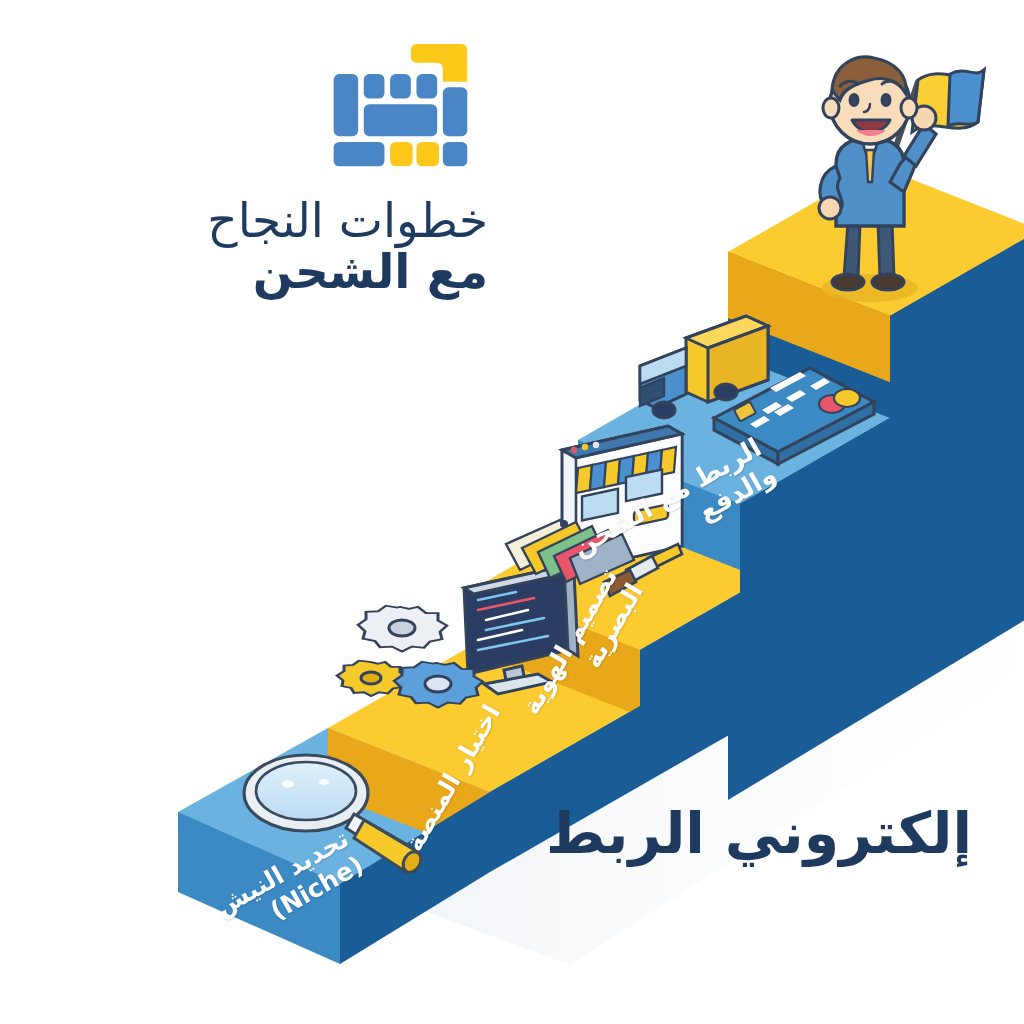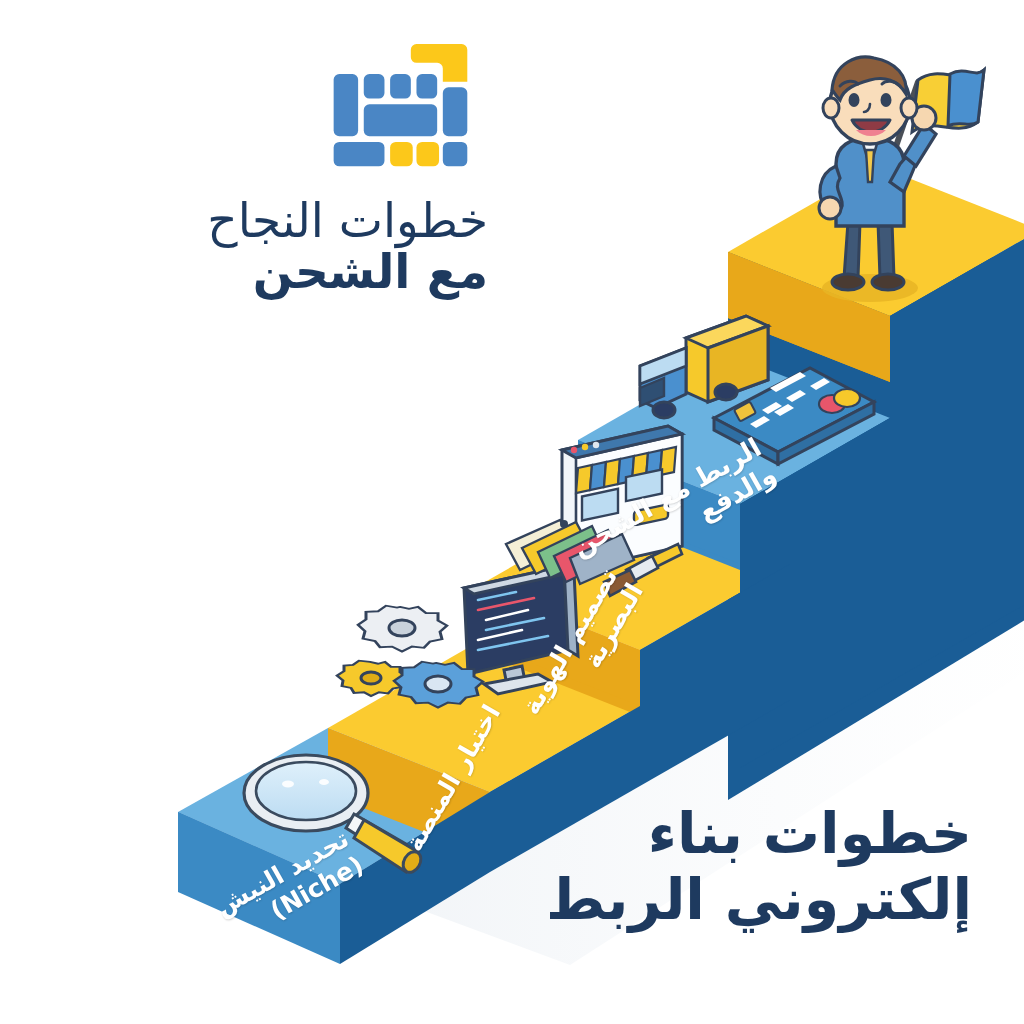--- a/index.html
+++ b/index.html
@@ -296,21 +296,20 @@
         <rect x="94" y="110" width="24" height="26" rx="6"></rect>
       </g>
     </svg>
     <div class="logo-text">
       <span>خطوات النجاح</span>
       <span class="l2">مع الشحن</span>
     </div>
   </div>
 
   <div class="headline">
-    <span>خطوات بناء</span>
     <span class="hl2">إلكتروني الربط</span>
   </div>
 
   <div class="caption cap1">
     <span>تحديد النيش</span>
     <span class="sub">(Niche)</span>
   </div>
 
   <div class="caption cap2">
     <span>اختيار المنصة</span>

